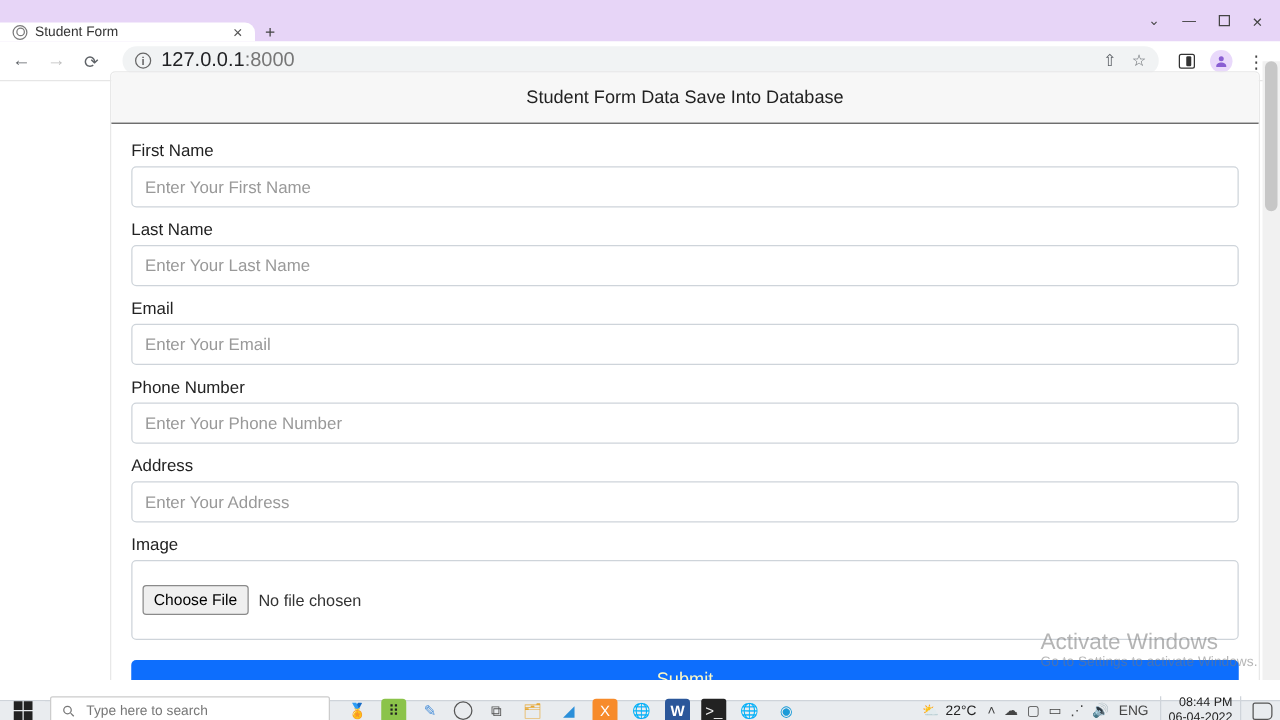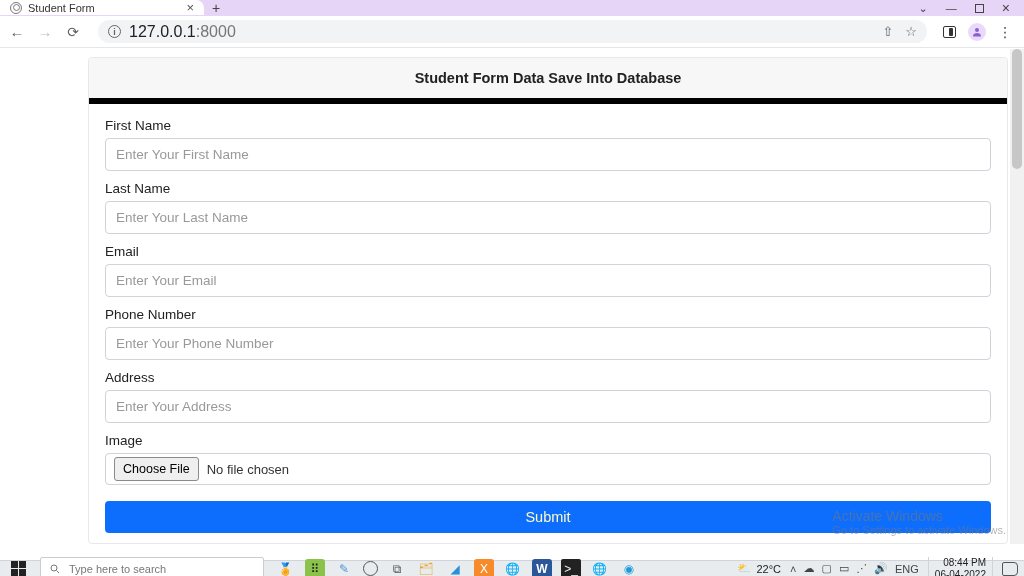--- a/index.html
+++ b/index.html
@@ -1,19 +1,19 @@
 <!DOCTYPE html>
 <html><head>
   <meta charset="utf-8">
   <style>
     * { margin: 0; padding: 0; box-sizing: border-box; }
     body { font-family: "Segoe UI", Arial, sans-serif; background:#fff; width:1024px; height:576px; overflow:hidden; position:relative; }
 
     
-    .titlebar { height:16px; background:#e7d5f7; display:flex; align-items:flex-start; position:relative; }
+    .titlebar { height:33px; background:#e7d5f7; display:flex; align-items:flex-end; position:relative; }
     .tab { background:#fff; width:204px; display:flex; align-items:center; padding:0 10px; border-top-right-radius:8px; gap:6px; position:relative; }
     .tab-favicon { width:12px; height:12px; border:1.5px solid #7a7a7a; border-radius:50%; display:flex; align-items:center; justify-content:center; }
     .tab-favicon::after { content:""; width:5px; height:5px; border:1.5px solid #7a7a7a; border-radius:50%; }
     .tab-title { font-size:11px; color:#333; flex:1; white-space:nowrap; overflow:hidden; }
     .tab-close { font-size:13px; color:#555; cursor:pointer; }
     .newtab { width:24px; display:flex; align-items:center; justify-content:center; color:#444; font-size:14px; cursor:pointer; }
     .winctrls { position:absolute; right:0; top:0; height:100%; display:flex; align-items:center; gap:18px; padding:0 14px; }
     .winctrls span { font-size:11px; color:#444; cursor:pointer; }
     .winctrls .box { width:9px; height:9px; border:1px solid #444; display:inline-block; }
 
@@ -29,34 +29,34 @@
     .panel-icon { width:13px; height:12px; border:1.5px solid #333; border-radius:2px; display:inline-block; position:relative; }
     .panel-icon::after { content:""; position:absolute; right:2px; top:1px; bottom:1px; width:4px; background:#333; border-radius:1px; }
     .avatar-br { width:18px; height:18px; border-radius:50%; background:#e9d9fb; display:flex; align-items:center; justify-content:center; }
     .avatar-br svg { width:12px; height:12px; }
     .kebab { font-size:14px; color:#444; cursor:pointer; }
 
     
     .viewport { position:absolute; top:49px; left:0; right:0; bottom:32px; overflow:hidden; }
     .page { padding:0 0 0 0; }
     .card { width:920px; margin:8px 0 0 88px; border:1px solid #e8e8e8; border-radius:4px; }
-    .card-header { background:#f7f7f7; padding:12px 16px; border-bottom:6px solid #000000; text-align:center; font-weight:700; font-size:14.5px; color:#222; border-radius:4px 4px 0 0; }
+    .card-header { background:#f7f7f7; padding:12px 16px; border-bottom:1px solid #000000; text-align:center; font-weight:400; font-size:14.5px; color:#222; border-radius:4px 4px 0 0; }
     .card-body { padding:14px 16px 10px 16px; }
     .fgroup { margin-bottom:10px; }
     .flabel { font-size:13.5px; color:#222; margin-bottom:5px; display:block; }
     .finput { width:100%; height:33px; border:1px solid #ced4da; border-radius:4px; padding:0 10px; font-size:13.5px; color:#495057; outline:none; }
     .finput::placeholder { color:#999; }
-    .filebox { width:100%; border:1px solid #ced4da; border-radius:4px; padding:3px 8px; display:flex; align-items:center; gap:8px; }
+    .filebox { width:100%; border:1px solid #ced4da; border-radius:4px; padding:19px 8px; display:flex; align-items:center; gap:8px; }
     .filebtn { background:#efefef; border:1px solid #8a8a8a; border-radius:3px; padding:4px 8px; font-size:12.5px; cursor:pointer; }
     .filestatus { font-size:13px; color:#333; }
     .submit { width:100%; height:32px; background:#0d6efd; color:#fef9c3; border:none; border-radius:4px; font-size:14.5px; cursor:pointer; margin-top:6px; }
 
     
     .watermark { position:absolute; right:18px; bottom:40px; text-align:left; color:rgba(120,120,120,0.55); pointer-events:none; }
-    .watermark .t { font-size:14px; }
+    .watermark .t { font-size:18px; }
     .watermark .s { font-size:11px; }
 
     
     .vscroll { position:absolute; top:49px; right:0; width:14px; bottom:32px; background:#f1f1f1; }
     .vscroll .thumb { position:absolute; top:0; left:2px; right:2px; height:120px; background:#c7c7c7; border-radius:6px; }
 
     
     .taskbar { position:absolute; bottom:0; left:0; right:0; height:16px; background:#e9ecef; border-top:1px solid #cfd4da; display:flex; align-items:center; font-size:11px; color:#222; }
     .start { width:36px; height:100%; display:flex; align-items:center; justify-content:center; background:#e9ecef; }
     .winlogo { display:grid; grid-template-columns:7px 7px; grid-template-rows:7px 7px; gap:1px; }

